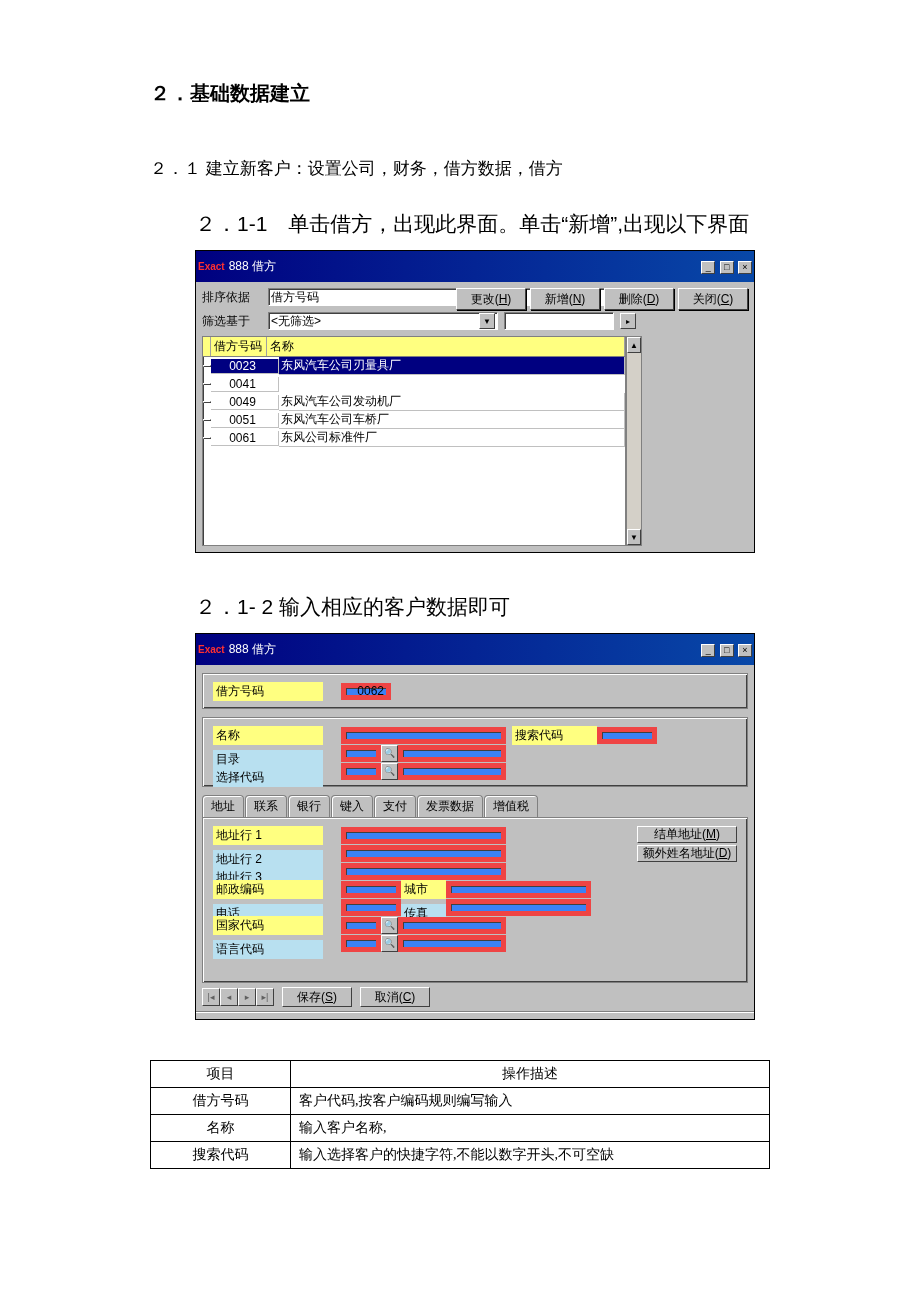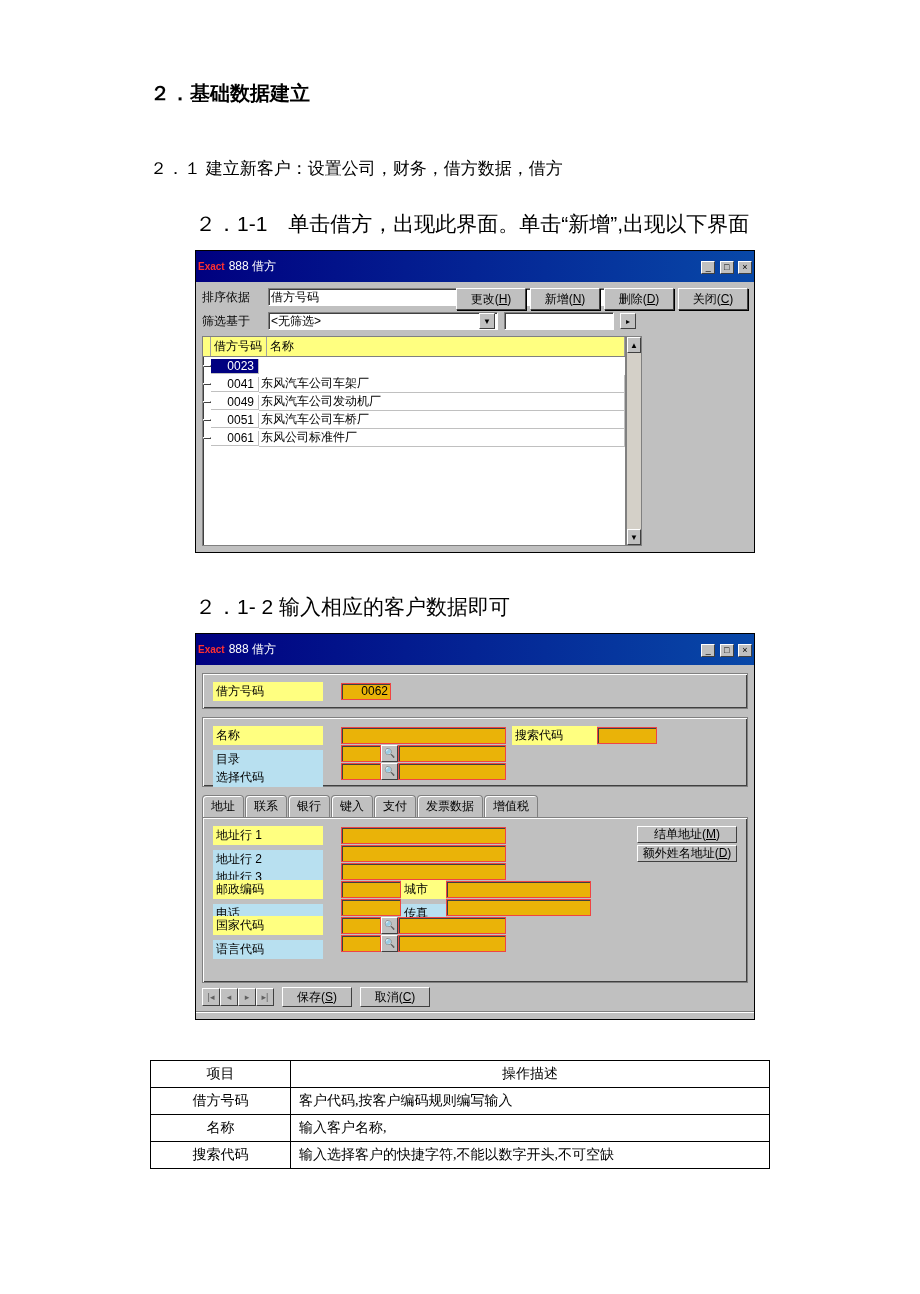--- a/index.html
+++ b/index.html
@@ -60,34 +60,34 @@
 
   .grid-wrap { display:flex; }
   .grid {
     flex:1; background:#fff; border:1px solid #808080; height:210px; position:relative;
     box-shadow: inset 1px 1px 0 #404040;
   }
   .ghead { display:flex; background:#ffff80; font-size:12px; border-bottom:1px solid #808080;}
   .ghead .gh { padding:1px 3px; border-right:1px solid #a0a0a0; }
   .gh-code { width:56px; }
   .grow { display:flex; font-size:12px; height:18px; align-items:center; }
-  .grow .gc-code { width:48px; text-align:right; padding-right:4px; border-right:1px solid #c0c0c0; border-bottom:1px solid #c0c0c0;}
+  .grow .gc-code { width:68px; text-align:center; padding-right:4px; border-right:1px solid #c0c0c0; border-bottom:1px solid #c0c0c0;}
   .grow .gc-name { flex:1; padding-left:2px; border-right:1px solid #c0c0c0; border-bottom:1px solid #c0c0c0;}
   .grow .ghandle { width:8px; background:#c0c0c0; border:1px solid #fff; border-right-color:#404040; border-bottom-color:#404040;}
   .grow.sel .gc-code, .grow.sel .gc-name { background:#000080; color:#fff; }
   .vscroll { width:16px; background:#d4d0c8; border:1px solid #808080; display:flex; flex-direction:column; justify-content:space-between;}
   .vscroll .sb { height:16px; background:#c0c0c0; border:1px solid #fff; border-right-color:#404040; border-bottom-color:#404040; font-size:8px; display:flex; align-items:center; justify-content:center;}
 
   
   .framebox { border:1px solid #808080; padding:8px 10px; margin:8px 6px; background:#c0c0c0;
     box-shadow: inset 1px 1px 0 #fff, inset -1px -1px 0 #404040; }
   .frow { display:flex; align-items:center; height:18px; }
   .flbl { width:110px; background:#ffff80; font-size:12px; padding:1px 3px; border:0; }
   .flbl.opt { background:#b8e0f0;margin-top:12px; }
-  .fval { background:#eab308; height:17px; border:1px solid #ef4444; font-size:12px; padding:0 2px;
+  .fval { background:#3b82f6; height:17px; border:5px solid #ef4444; font-size:12px; padding:0 2px;
     box-shadow: inset 1px 1px 0 #404040; display:flex; align-items:center;}
   .lookup { width:17px; height:17px; background:#c0c0c0; border:1px solid #fff;
     border-right-color:#404040; border-bottom-color:#404040; font-size:9px;
     display:flex; align-items:center; justify-content:center;}
 
   .tabs { display:flex; gap:0; margin:8px 0 0 6px; font-size:12px;}
   .tab { padding:2px 8px 2px 8px; background:#c0c0c0; border:1px solid #808080;
     border-bottom:none; border-top-left-radius:4px; border-top-right-radius:4px;
     box-shadow: inset 1px 1px 0 #fff; margin-right:1px;}
   .tab.active { background:#c0c0c0; position:relative; z-index:2;}
@@ -167,25 +167,25 @@
       <div class="grid-wrap">
         <div class="grid">
           <div class="ghead">
             <div class="gh" style="width:8px;"></div>
             <div class="gh gh-code">借方号码</div>
             <div class="gh" style="flex:1">名称</div>
           </div>
           <div class="grow sel">
             <div class="ghandle"></div>
             <div class="gc-code">0023</div>
+            <div class="gc-name">东风汽车公司刃量具厂</div>
           </div>
           <div class="grow">
             <div class="ghandle"></div>
             <div class="gc-code">0041</div>
-            <div class="gc-name">东风汽车公司车架厂</div>
           </div>
           <div class="grow">
             <div class="ghandle"></div>
             <div class="gc-code">0049</div>
             <div class="gc-name">东风汽车公司发动机厂</div>
           </div>
           <div class="grow">
             <div class="ghandle"></div>
             <div class="gc-code">0051</div>
             <div class="gc-name">东风汽车公司车桥厂</div>

